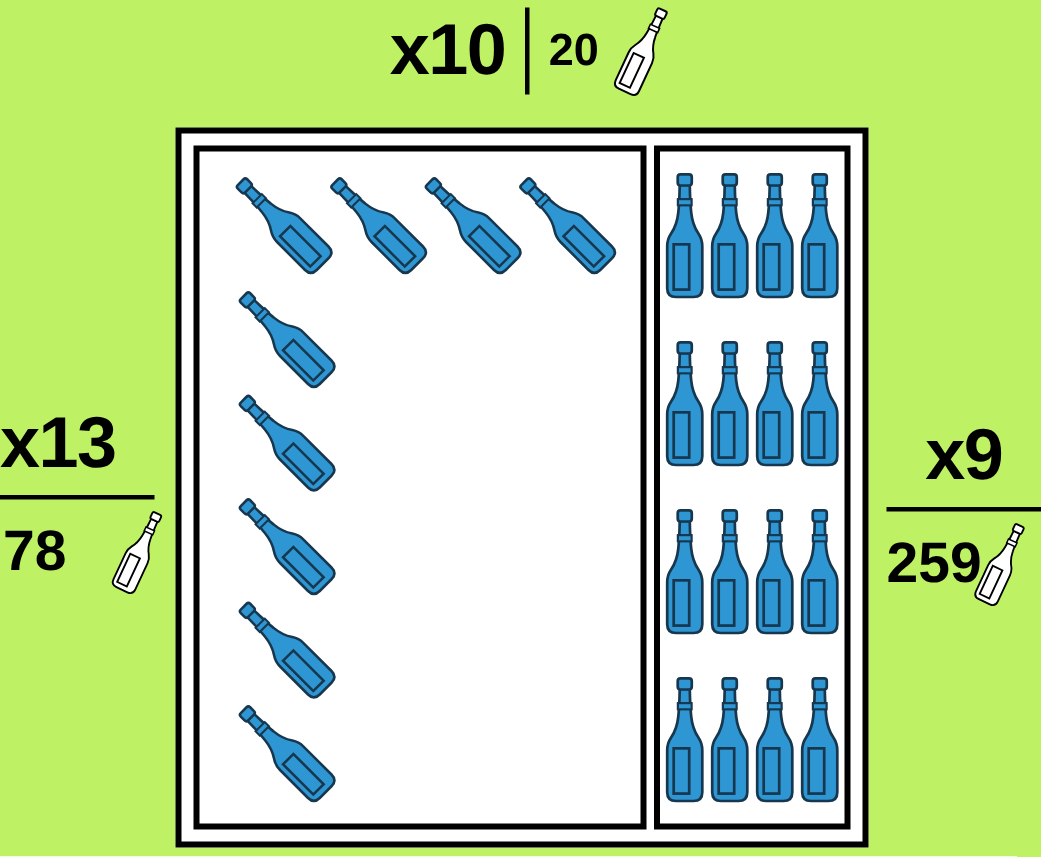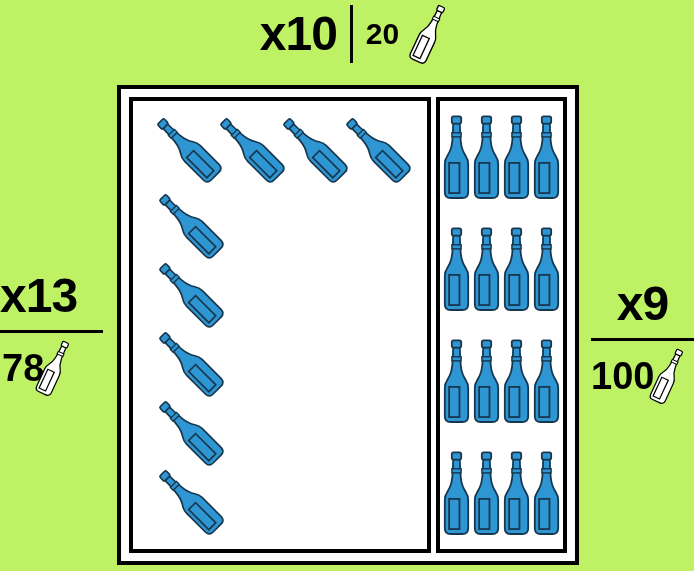--- a/index.html
+++ b/index.html
@@ -43,21 +43,21 @@
   .label-top .vrule{width:3px;height:58px;background:#000;}
   .label-top .icon-bottle{width:22px;height:62px;transform:rotate(25deg);margin-left:6px;}
   .label-side{width:103px;display:flex;flex-direction:column;}
   .label-left{left:0;top:272px;}
   .label-right{left:591px;top:280px;}
   .label-left .mult{text-align:left;}
   .label-right .mult{text-align:center;}
   .hrule{height:3px;background:#000;border:none;margin:10px 0 6px 0;width:100%;}
   .count-row{display:flex;align-items:center;}
   .label-side .count{font-size:38px;line-height:1.0;}
-  .label-left .count-row{padding-left:2px;}
+  .label-left .count-row{padding-left:2px;justify-content:space-between;}
   .label-right .count-row{gap:4px;}
   .label-side .icon-bottle{width:20px;height:58px;transform:rotate(25deg);flex:0 0 auto;}
 </style>
 </head>
 <body>
 
 <div class="stage" style="--bf: #2E96D2; --bs: #17374F;">
 
   <svg width="0" height="0" style="position:absolute" aria-hidden="true">
     <defs>
@@ -90,21 +90,21 @@
       <svg class="bottle outline icon-bottle" viewBox="0 0 30 94">
           <use href="#bottle-shape"></use>
         </svg>
     </div>
   </div>
 
   <div class="cap-label label-side label-right">
     <span class="mult">x9</span>
     <span class="hrule"></span>
     <div class="count-row">
-      <span class="count">100</span>
+      <span class="count">259</span>
       <svg class="bottle outline icon-bottle" viewBox="0 0 30 94">
           <use href="#bottle-shape"></use>
         </svg>
     </div>
   </div>
 
   <div class="outer-box">
     <div class="left-box">
         <div class="diag-cell" style="left:15px;top:8px">
           <svg class="bottle" viewBox="0 0 30 94">

